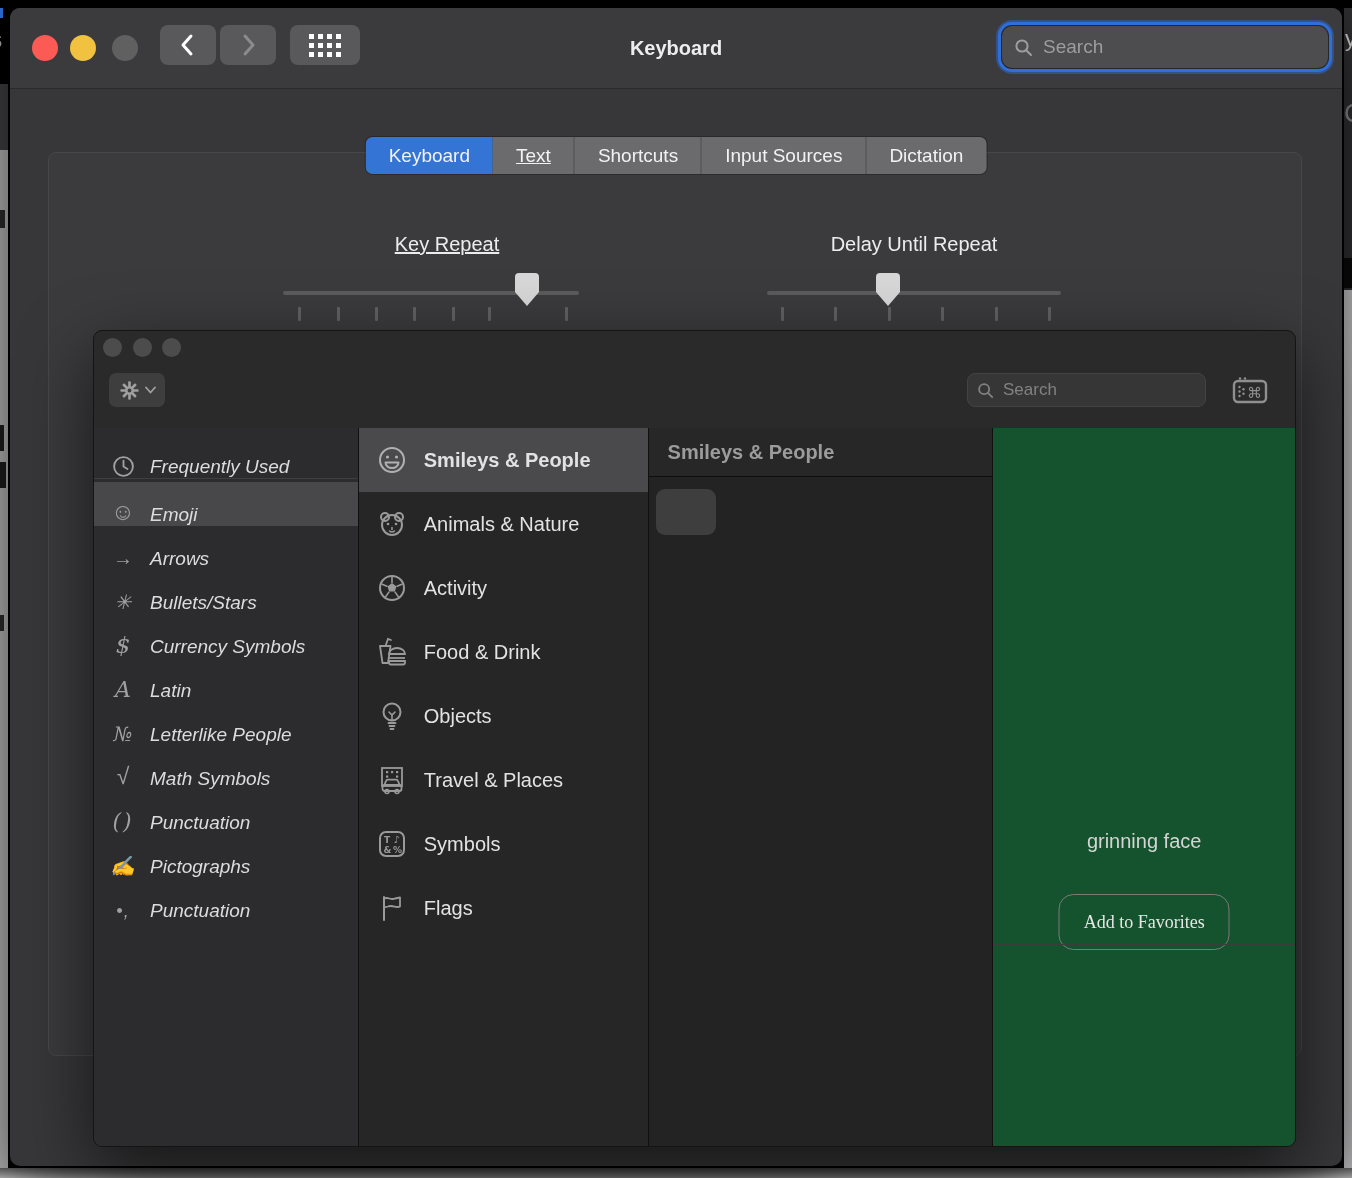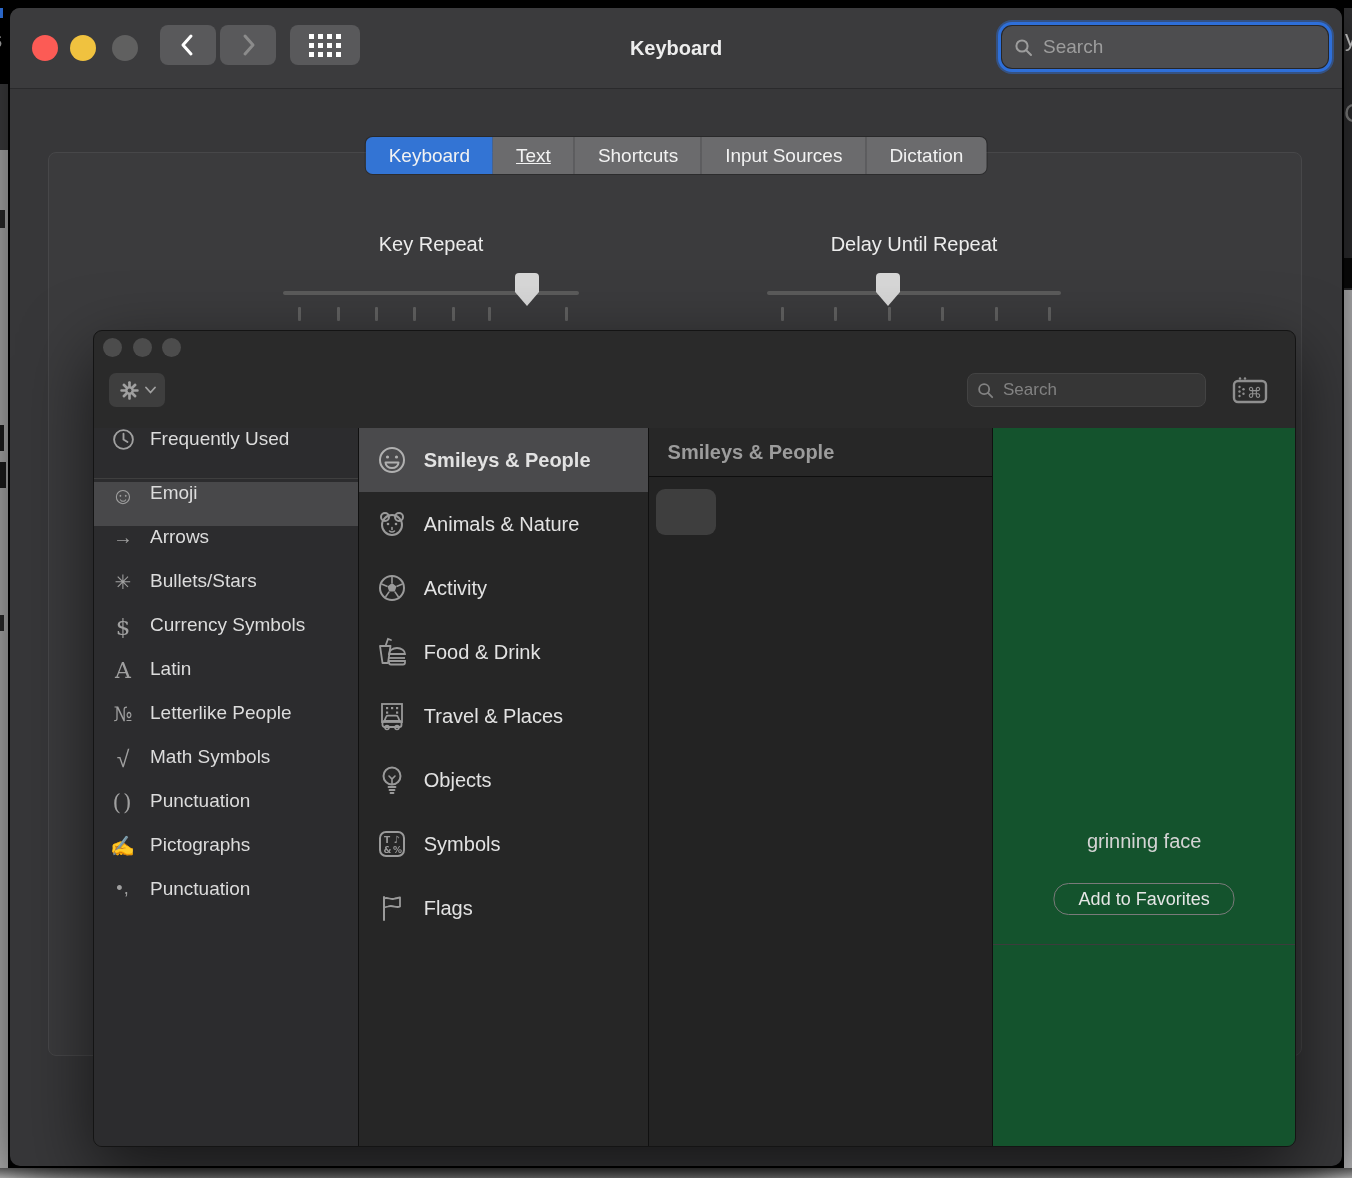--- a/index.html
+++ b/index.html
@@ -60,40 +60,40 @@
              border-radius:8px;display:flex;align-items:center;padding:0 9px;box-sizing:border-box;gap:7px;}
   .kbd-btn{left:1136px;top:44px;width:40px;height:31px;display:flex;align-items:center;justify-content:center;}
 
   .cv-content{left:0;top:97px;width:100%;height:720px;display:flex;}
   .cv-col{height:100%;box-sizing:border-box;}
   .col-sidebar{width:265px;background:#2c2c2e;border-right:1px solid #101010;}
   .col-cats{width:290px;background:#262626;border-right:1px solid #101010;}
   .col-grid{width:345px;background:#232323;border-right:1px solid #101010;position:relative;}
   .col-detail{width:302px;background:#14532d;position:relative;}
 
-  .sb-row{height:44px;display:flex;align-items:flex-start;color:#dcdcdc;font-size:19px;}
+  .sb-row{height:44px;display:flex;align-items:flex-end;color:#dcdcdc;font-size:19px;font-style:italic;}
   .sb-row.first{height:50px;}
   .sb-row .ic{width:30px;margin-left:14px;margin-right:12px;text-align:center;color:#a0a0a0;
               font-size:20px;display:flex;align-items:center;justify-content:center;}
   .sb-sep{height:1px;background:#3f3f3f;margin:0 0 3px 0;}
   .sb-row.selected{background:#48484a;}
   .g-serif{font-family:"DejaVu Serif",serif;}
 
   .cat-row{height:64px;display:flex;align-items:center;color:#e2e2e2;font-size:20px;}
   .cat-row .ic{width:32px;margin-left:17px;margin-right:16px;display:flex;align-items:center;justify-content:center;}
   .cat-row.selected{background:#4a4a4c;font-weight:600;}
 
   .grid-header{height:48px;display:flex;align-items:center;padding-left:19px;background:#272727;
                border-bottom:1px solid #0e0e0e;color:#9c9c9c;font-size:20px;font-weight:700;}
   .emoji-cell{left:7px;top:61px;width:60px;height:46px;background:#3e3e3e;border-radius:9px;}
 
   .detail-name{left:0;top:402px;width:100%;text-align:center;color:#d4d4d4;font-size:20px;}
-  .fav-btn{left:50%;top:455px;transform:translateX(-50%);height:30px;padding:0 24px;
+  .fav-btn{left:50%;top:466px;transform:translateX(-50%);height:30px;padding:12px 24px;
            border:1px solid #7a7a7a;border-radius:15px;background:transparent;color:#e6e6e6;
-           font-size:18px;display:flex;align-items:center;white-space:nowrap;}
+           font-size:18px;display:flex;align-items:center;white-space:nowrap;font-family:Liberation Serif, serif;}
   .detail-sep{left:0;top:516px;width:100%;height:1px;background:#3c3c3c;}
 
   
   .frag{overflow:hidden;}
   .bottom-strip{left:0;top:1168px;width:1352px;height:10px;
                 background:linear-gradient(180deg,#636363,#b9b9b9);}
   svg{display:block;}
 </style>
 </head>
 <body>
@@ -168,21 +168,21 @@
   <div class="abs group-box"></div>
 
   <div class="abs tab-bar">
     <div class="tab selected">Keyboard</div>
     <div class="tab">Text</div>
     <div class="tab">Shortcuts</div>
     <div class="tab">Input Sources</div>
     <div class="tab">Dictation</div>
   </div>
 
-  <div class="abs slider-label" style="left:273px;width:296px;">Key Repeat</div>
+  <div class="abs slider-label" style="left:289px;width:296px;text-decoration:underline;">Key Repeat</div>
   <div class="abs slider-track" style="left:273px;width:296px;"></div>
   <div class="abs tick" style="left:288px;"></div>
   <div class="abs tick" style="left:327px;"></div>
   <div class="abs tick" style="left:365px;"></div>
   <div class="abs tick" style="left:403px;"></div>
   <div class="abs tick" style="left:442px;"></div>
   <div class="abs tick" style="left:478px;"></div>
   <div class="abs tick" style="left:555px;"></div>
   <div class="abs thumb" style="left:504px;">
     <svg width="26" height="36" viewBox="0 0 26 36">
@@ -361,49 +361,49 @@
               <path d="M13,18 h16 a8,6 0 0 0 -16,0 z" fill="none" stroke="#9a9a9a" stroke-width="1.8"></path>
               <line x1="13" y1="22" x2="29" y2="22" stroke="#9a9a9a" stroke-width="1.8"></line>
               <path d="M13,25 h16 v1.5 a2,2 0 0 1 -2,2 h-12 a2,2 0 0 1 -2,-2 z" fill="none" stroke="#9a9a9a" stroke-width="1.8"></path>
             </svg>
         </span>
         <span>Food &amp; Drink</span>
       </div>
       <div class="cat-row">
         <span class="ic">
           <svg width="32" height="32" viewBox="0 0 32 32">
+              <circle cx="16" cy="12" r="8.5" fill="none" stroke="#9a9a9a" stroke-width="2"></circle>
+              <path d="M13,12 l3,3 3,-3 M16,15 v5" fill="none" stroke="#9a9a9a" stroke-width="1.6" stroke-linecap="round"></path>
+              <path d="M12.5,23 h7 M13.5,26 h5 M14.5,29 h3" stroke="#9a9a9a" stroke-width="1.8" stroke-linecap="round"></path>
+            </svg>
+        </span>
+        <span>Objects</span>
+      </div>
+      <div class="cat-row">
+        <span class="ic">
+          <svg width="32" height="32" viewBox="0 0 32 32">
               <rect x="6" y="4" width="20" height="18" fill="none" stroke="#9a9a9a" stroke-width="1.8"></rect>
               <g fill="#9a9a9a">
                 <rect x="10" y="7" width="2.2" height="2.2"></rect>
                 <rect x="15" y="7" width="2.2" height="2.2"></rect>
                 <rect x="20" y="7" width="2.2" height="2.2"></rect>
                 <rect x="10" y="11.5" width="2.2" height="2.2"></rect>
                 <rect x="20" y="11.5" width="2.2" height="2.2"></rect>
               </g>
               <path d="M8,22 l2,-5 a2,2 0 0 1 2,-1.4 h8 a2,2 0 0 1 2,1.4 l2,5" fill="none" stroke="#9a9a9a" stroke-width="1.8"></path>
               <rect x="6.5" y="21" width="19" height="6" rx="2" fill="none" stroke="#9a9a9a" stroke-width="1.8"></rect>
               <circle cx="11" cy="27.5" r="2" fill="none" stroke="#9a9a9a" stroke-width="1.6"></circle>
               <circle cx="21" cy="27.5" r="2" fill="none" stroke="#9a9a9a" stroke-width="1.6"></circle>
             </svg>
         </span>
         <span>Travel &amp; Places</span>
       </div>
       <div class="cat-row">
         <span class="ic">
           <svg width="32" height="32" viewBox="0 0 32 32">
-              <circle cx="16" cy="12" r="8.5" fill="none" stroke="#9a9a9a" stroke-width="2"></circle>
-              <path d="M13,12 l3,3 3,-3 M16,15 v5" fill="none" stroke="#9a9a9a" stroke-width="1.6" stroke-linecap="round"></path>
-              <path d="M12.5,23 h7 M13.5,26 h5 M14.5,29 h3" stroke="#9a9a9a" stroke-width="1.8" stroke-linecap="round"></path>
-            </svg>
-        </span>
-        <span>Objects</span>
-      </div>
-      <div class="cat-row">
-        <span class="ic">
-          <svg width="32" height="32" viewBox="0 0 32 32">
               <rect x="4" y="4" width="24" height="24" rx="6" fill="none" stroke="#9a9a9a" stroke-width="2"></rect>
               <g fill="#9a9a9a" font-family="DejaVu Sans,sans-serif" font-weight="bold">
                 <text x="8" y="15" font-size="9">T</text>
                 <text x="17.5" y="14.5" font-size="10">♪</text>
                 <text x="7.5" y="25" font-size="9">&amp;</text>
                 <text x="17" y="25" font-size="9">%</text>
               </g>
             </svg>
         </span>
         <span>Symbols</span>

